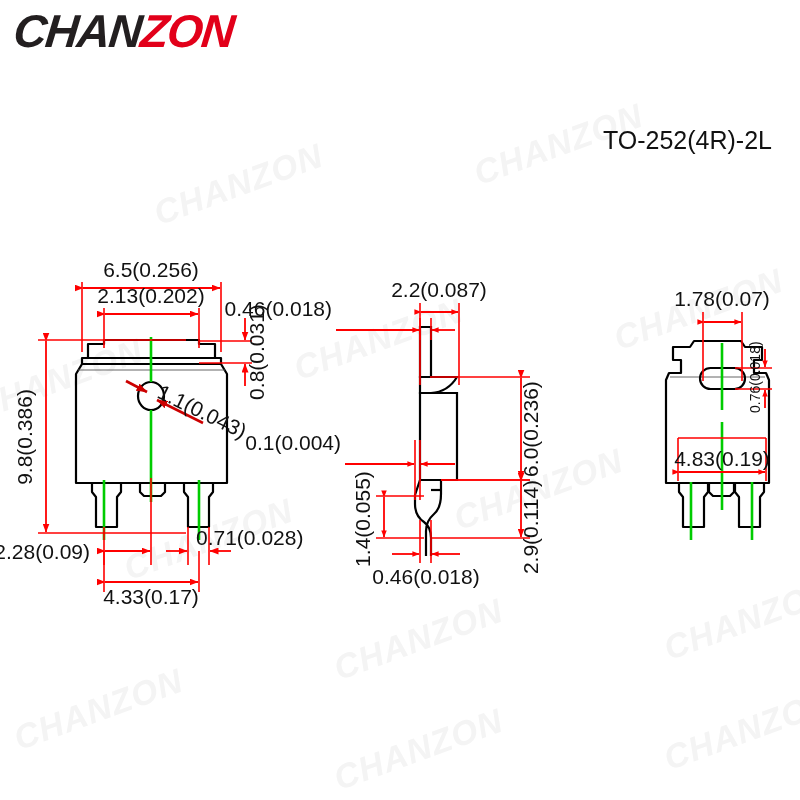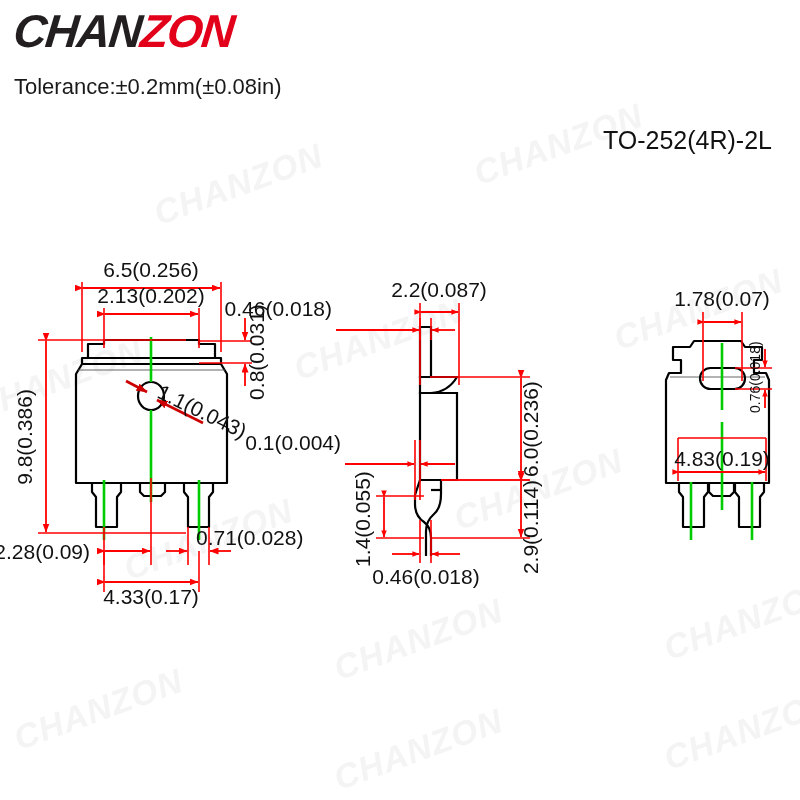--- a/index.html
+++ b/index.html
@@ -99,21 +99,20 @@
   <div class="wm" style="left:330px; top:620px;">CHANZON</div>
   <div class="wm" style="left:660px; top:600px;">CHANZON</div>
   <div class="wm" style="left:10px; top:690px;">CHANZON</div>
   <div class="wm" style="left:330px; top:730px;">CHANZON</div>
   <div class="wm" style="left:660px; top:710px;">CHANZON</div>
 
   <div id="brand">
     <span class="b-dark">CHAN</span><span class="b-red">ZON</span>
   </div>
 
-  <div id="tolerance">Tolerance:±0.2mm(±0.08in)</div>
 
   <div id="part-title">TO-252(4R)-2L</div>
 
   <svg id="drawing" viewBox="0 0 800 800" xmlns="http://www.w3.org/2000/svg">
 
     <defs>
       <marker id="ah" markerWidth="9" markerHeight="7" refX="8.5" refY="3.5" orient="auto" markerUnits="userSpaceOnUse">
         <path d="M0,0 L9,3.5 L0,7 z" fill="#ff0000"></path>
       </marker>
       <marker id="ah-s" markerWidth="7" markerHeight="5.5" refX="6.6" refY="2.75" orient="auto" markerUnits="userSpaceOnUse">

